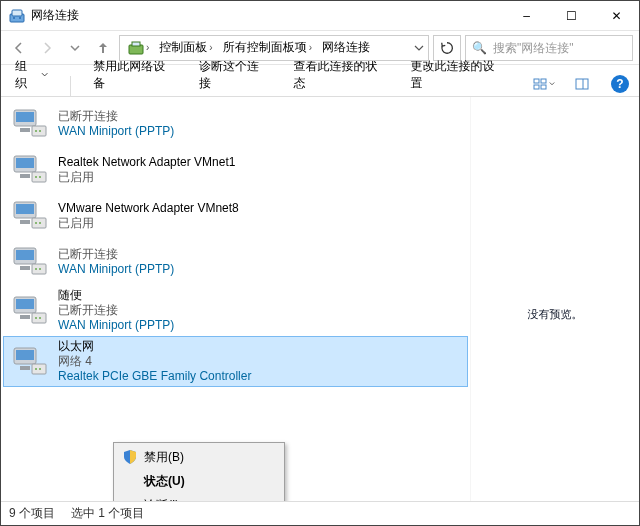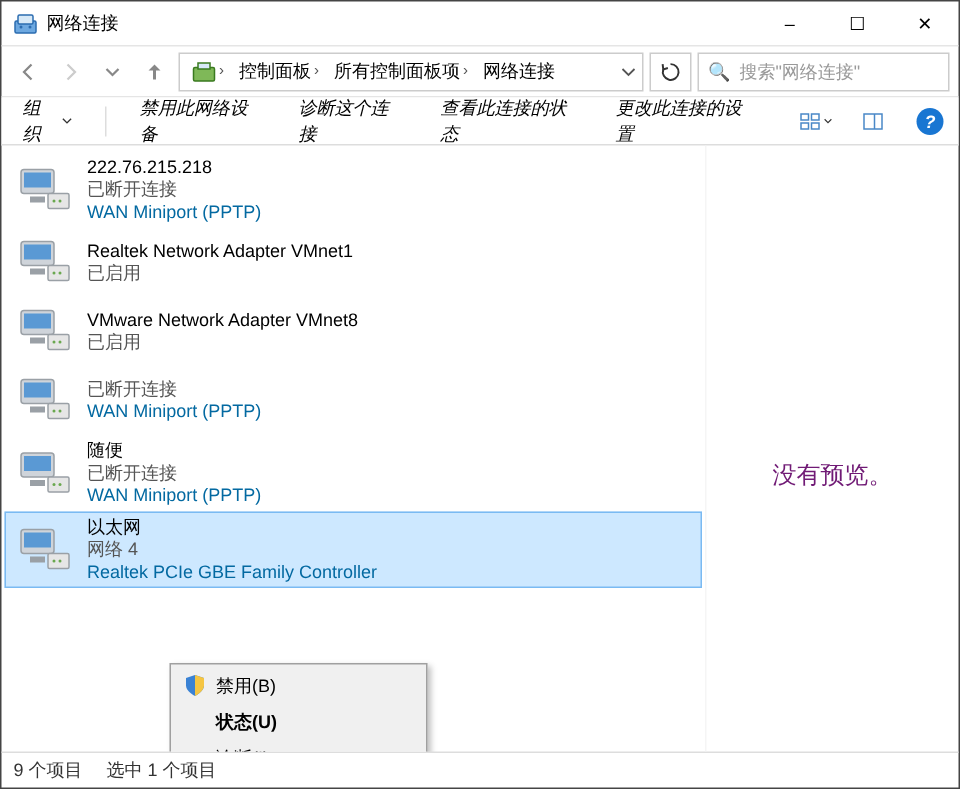--- a/index.html
+++ b/index.html
@@ -16,37 +16,37 @@
   .navbtn { width: 24px; height: 24px; display: inline-flex; align-items: center; justify-content: center; color: #888; border-radius: 2px; }
   .breadcrumb { flex: 1; height: 26px; border: 1px solid #ccc; display: flex; align-items: center; padding: 0 4px; gap: 2px; position: relative; }
   .crumb { padding: 2px 4px; display: inline-flex; align-items: center; gap: 2px; }
   .chev { color: #555; font-size: 10px; }
   .addr-dd { position: absolute; right: 4px; top: 50%; transform: translateY(-50%); color: #555; }
   .refresh { width: 28px; height: 26px; border: 1px solid #ccc; display: inline-flex; align-items: center; justify-content: center; color: #333; }
   .searchbox { width: 168px; height: 26px; border: 1px solid #ccc; display: flex; align-items: center; padding: 0 6px; color: #999; }
   .searchbox input { border: none; outline: none; font-size: 12px; width: 100%; color: #333; }
   .searchbox input::placeholder { color: #999; }
   
-  .toolbar { height: 32px; display: flex; align-items: center; padding: 0 6px; gap: 12px; border-bottom: 1px solid #ddd; background: #fff; font-style: italic; }
+  .toolbar { height: 32px; display: flex; align-items: flex-end; padding: 0 6px; gap: 12px; border-bottom: 1px solid #ddd; background: #fff; }
   .toolbtn { padding: 4px 8px; border-radius: 2px; display: inline-flex; align-items: center; gap: 4px; }
   .toolbar .sep { width: 1px; height: 20px; background: #ddd; margin: 0 2px; }
   .toolbar .spacer { flex: 1; }
   .iconbtn { width: 28px; height: 24px; display:inline-flex; align-items:center; justify-content:center; }
   .help-q { width: 18px; height: 18px; border-radius: 50%; background: #1976d2; color: #fff; display: inline-flex; align-items: center; justify-content: center; font-weight: bold; font-size: 12px; }
   
   .content { flex: 1; display: flex; position: relative; overflow: hidden; }
   .list { flex: 1; overflow-y: auto; padding: 4px 2px; border-right: 1px solid #f5f5f5; }
   .item { display: flex; align-items: center; gap: 8px; padding: 2px 6px; border: 1px solid transparent; }
   .item .neticon { width: 40px; height: 40px; flex: none; }
   .item .txt { display: flex; flex-direction: column; line-height: 15px; }
   .item .name { }
   .item .status { color: #555; }
   .item .device { color: #0369a1; }
   .item.selected { background: #cde8ff; border: 1px solid #7abaf2; }
-  .preview { width: 168px; padding: 10px; color: #701a75; font-size: 16px; text-align: center; }
+  .preview { width: 168px; padding: 10px; color: #0f172a; font-size: 11px; text-align: center; }
   
   .ctxmenu { position: absolute; left: 112px; top: 345px; width: 172px; background: #f0f0f0; border: 1px solid #a0a0a0; box-shadow: 2px 2px 4px rgba(0,0,0,0.25); z-index: 10; padding: 2px; }
   .ctxitem { height: 24px; display: flex; align-items: center; padding: 0 8px 0 28px; position: relative; }
   .ctxitem.bold { font-weight: bold; }
   .ctxitem .shield { position: absolute; left: 6px; top: 4px; width: 16px; height: 16px; }
   
   .statusbar { height: 24px; border-top: 1px solid #ddd; display: flex; align-items: center; padding: 0 8px; gap: 16px; color: #333; }
   
   svg { display: block; }
 </style>
@@ -181,21 +181,20 @@
           <svg viewBox="0 0 40 40">
               <rect x="4" y="6" width="22" height="16" rx="2" fill="#cfd4da" stroke="#9aa0a6"></rect>
               <rect x="6" y="8" width="18" height="10" fill="#5a99d4"></rect>
               <rect x="10" y="24" width="10" height="4" fill="#9aa0a6"></rect>
               <rect x="22" y="22" width="14" height="10" rx="1" fill="#e6e6e6" stroke="#9aa0a6"></rect>
               <circle cx="26" cy="27" r="1" fill="#6aa84f"></circle>
               <circle cx="30" cy="27" r="1" fill="#6aa84f"></circle>
             </svg>
         </span>
         <span class="txt">
-          <span class="name">222.76.215.218</span>
           <span class="status">已断开连接</span>
           <span class="device">WAN Miniport (PPTP)</span>
         </span>
       </div>
 
       <div class="item">
         <span class="neticon">
           <svg viewBox="0 0 40 40">
               <rect x="4" y="6" width="22" height="16" rx="2" fill="#cfd4da" stroke="#9aa0a6"></rect>
               <rect x="6" y="8" width="18" height="10" fill="#5a99d4"></rect>

